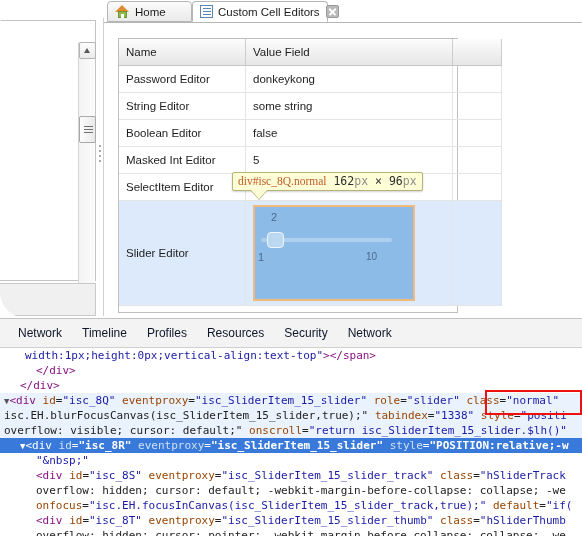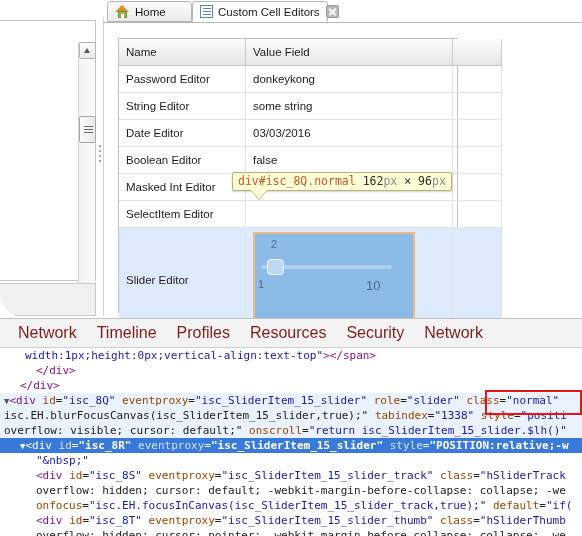--- a/index.html
+++ b/index.html
@@ -226,39 +226,39 @@
     border: 1px solid #eef5fb;
     border-radius: 4px;
     box-sizing: border-box;
   }
   #slider-min {
     position: absolute; left: 3px; top: 44px;
     font-size: 11px; color: #4a6a8c;
   }
   #slider-max {
     position: absolute; left: 111px; top: 44px;
-    font-size: 13px; color: #4a6a8c;
+    font-size: 10px; color: #4a6a8c;
   }
 
   
   #inspect-tooltip {
     position: absolute;
     left: 232px; top: 172px;
     background: #fdfdd6;
     border: 1px solid #b3b37a;
     border-radius: 2px;
     padding: 1px 5px 2px 5px;
     font-family: "DejaVu Sans Mono", monospace;
     font-size: 11.5px;
     white-space: nowrap;
     color: #4e4e4e;
     z-index: 40;
     box-shadow: 0 1px 2px rgba(0,0,0,0.18);
   }
-  #inspect-tooltip .sel { color: #c25b2e; }
+  #inspect-tooltip .sel { color: #c25b2e; font-family: Liberation Serif, serif; }
   #inspect-tooltip .num { color: #2d2d2d; }
   #inspect-tooltip .unit { color: #8d8d8d; }
   #tooltip-arrow {
     position: absolute; left: 251px; top: 190px;
     width: 0; height: 0;
     border-left: 8px solid transparent;
     border-right: 8px solid transparent;
     border-top: 9px solid #fdfdd6;
     z-index: 41;
     filter: drop-shadow(0 1px 0 #b3b37a);
@@ -275,22 +275,22 @@
   #devtools-tabs {
     position: relative;
     height: 28px;
     background: #f3f3f3;
     border-bottom: 1px solid #cfcfcf;
     display: flex;
     align-items: center;
     padding-left: 8px;
   }
   .dt-tab {
-    font-size: 16px;
-    color: #7f1d1d;
+    font-size: 12px;
+    color: #0f172a;
     padding: 0 10px;
     white-space: nowrap;
   }
   #dom-tree {
     position: relative;
     font-family: "DejaVu Sans Mono", monospace;
     font-size: 11px;
     line-height: 15px;
     color: #222222;
     white-space: nowrap;
@@ -390,25 +390,20 @@
       </thead>
       <tbody>
         <tr>
           <td>Password Editor</td>
           <td>donkeykong</td>
           <td class="col-extra"></td>
         </tr>
         <tr>
           <td>String Editor</td>
           <td>some string</td>
-          <td class="col-extra"></td>
-        </tr>
-        <tr>
-          <td>Date Editor</td>
-          <td>03/03/2016</td>
           <td class="col-extra"></td>
         </tr>
         <tr>
           <td>Boolean Editor</td>
           <td>false</td>
           <td class="col-extra"></td>
         </tr>
         <tr>
           <td>Masked Int Editor</td>
           <td>5</td>

